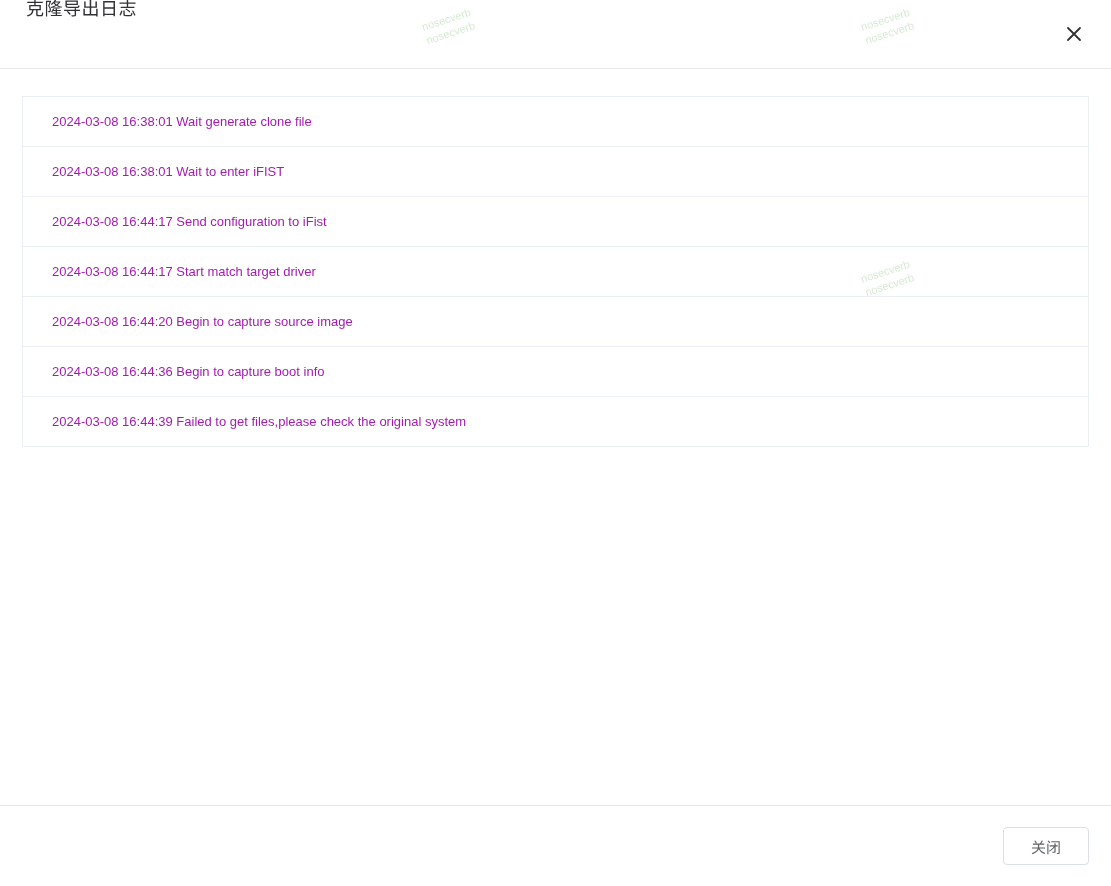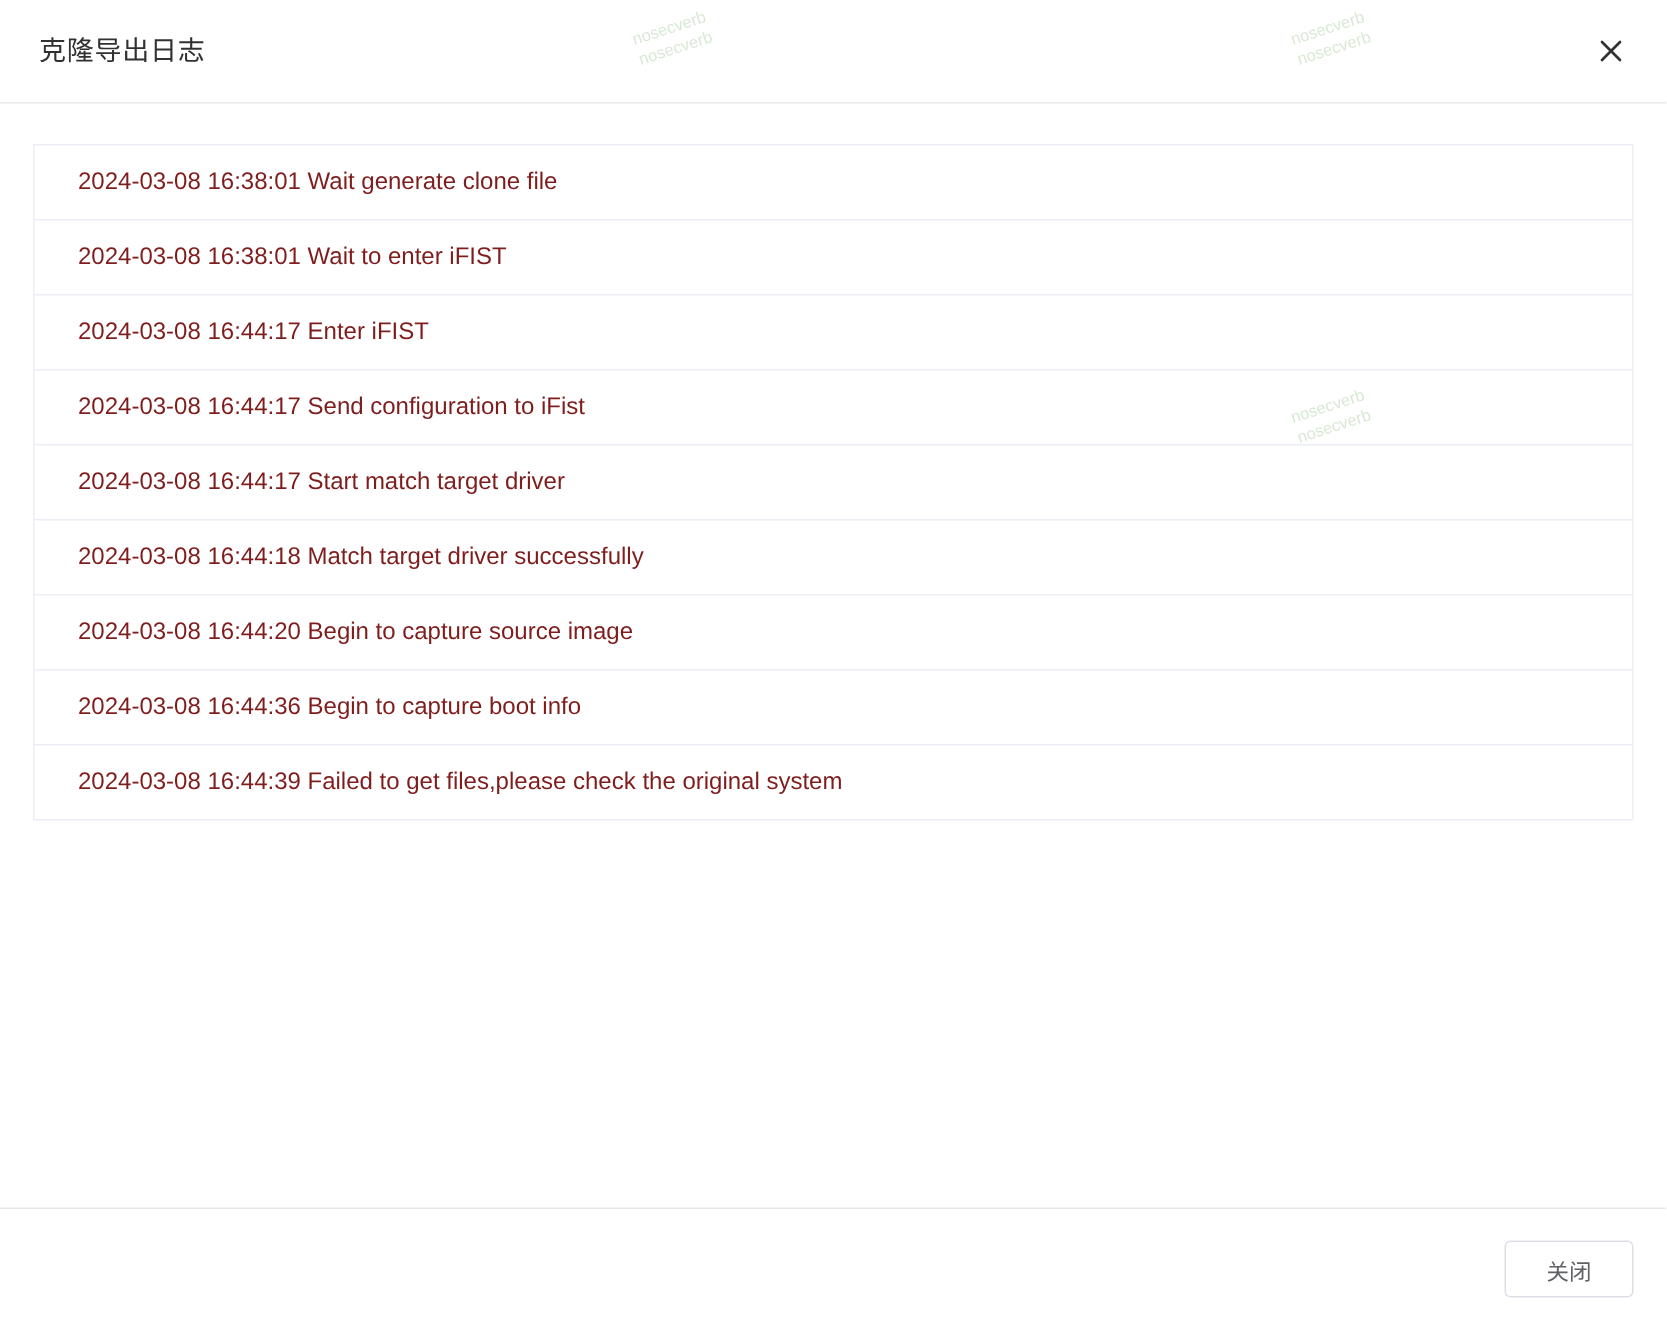--- a/index.html
+++ b/index.html
@@ -25,21 +25,20 @@
     background: #ffffff;
   }
 
   
   .dialog-header {
     position: relative;
     height: 69px;
     flex: 0 0 69px;
     border-bottom: 1px solid #e8e8e8;
     display: flex;
-    align-items: center;
     box-sizing: border-box;
   }
   .dialog-title {
     margin-left: 26px;
     font-size: 18px;
     line-height: 18px;
     color: #303133;
     letter-spacing: 0.5px;
     font-weight: 400;
   }
@@ -89,22 +88,22 @@
     border-bottom: none;
     box-sizing: border-box;
     width: 100%;
     background: #ffffff;
   }
   .log-item {
     height: 50px;
     line-height: 50px;
     padding: 0 0 0 29px;
     border-bottom: 1px solid #ebeef5;
-    font-size: 16px;
-    color: #7f1d1d;
+    font-size: 13px;
+    color: #a21caf;
     white-space: nowrap;
     overflow: hidden;
     text-overflow: ellipsis;
     box-sizing: border-box;
   }
 
   
   .dialog-footer {
     flex: 0 0 81px;
     height: 81px;
@@ -141,24 +140,22 @@
           <path d="M4 4 L16 16 M16 4 L4 16" stroke="#303133" stroke-width="1.8" fill="none" stroke-linecap="round"></path>
         </svg>
       </span>
     </button>
   </div>
 
   <div class="dialog-body">
     <div class="log-list">
       <div class="log-item">2024-03-08 16:38:01 Wait generate clone file</div>
       <div class="log-item">2024-03-08 16:38:01 Wait to enter iFIST</div>
-      <div class="log-item">2024-03-08 16:44:17 Enter iFIST</div>
       <div class="log-item">2024-03-08 16:44:17 Send configuration to iFist</div>
       <div class="log-item">2024-03-08 16:44:17 Start match target driver</div>
-      <div class="log-item">2024-03-08 16:44:18 Match target driver successfully</div>
       <div class="log-item">2024-03-08 16:44:20 Begin to capture source image</div>
       <div class="log-item">2024-03-08 16:44:36 Begin to capture boot info</div>
       <div class="log-item">2024-03-08 16:44:39 Failed to get files,please check the original system</div>
     </div>
   </div>
 
   <div class="dialog-footer">
     <button class="close-text-btn">关闭</button>
   </div>
 

